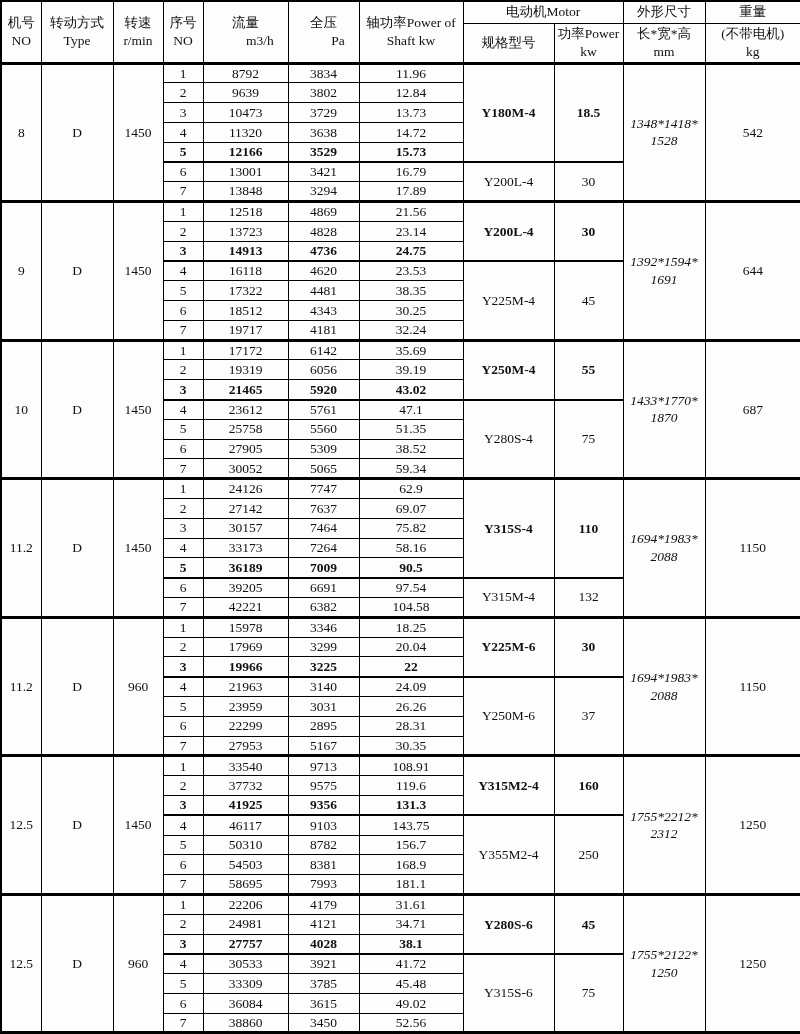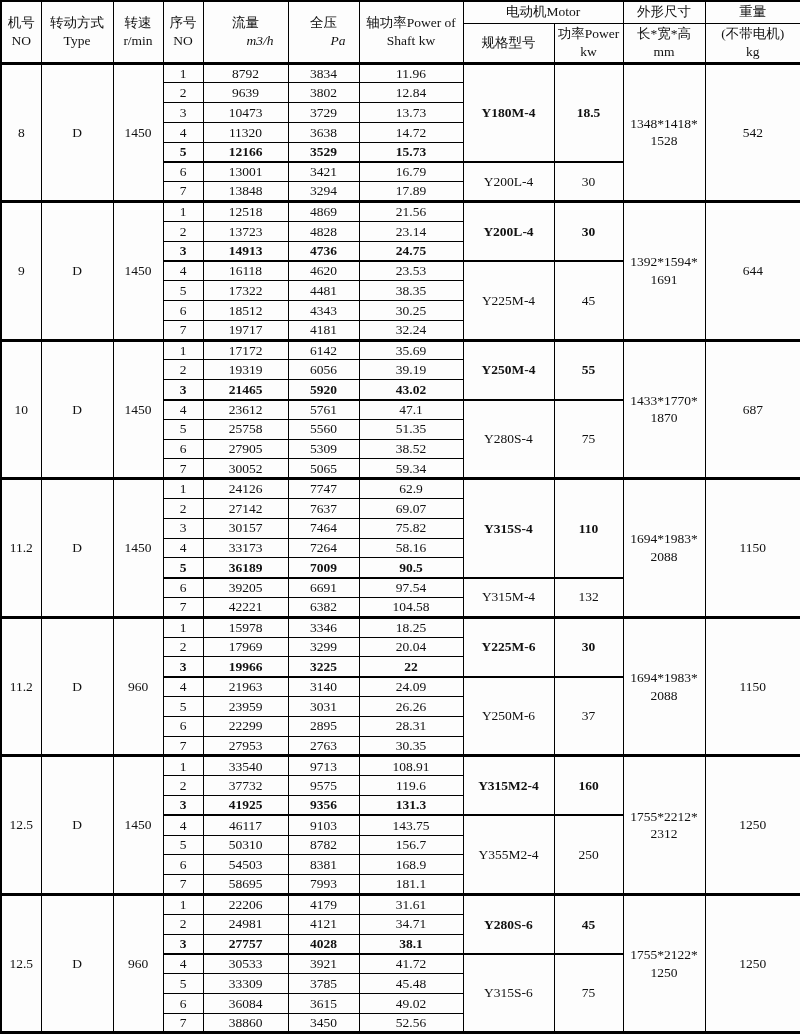--- a/index.html
+++ b/index.html
@@ -25,27 +25,27 @@
     font-weight: normal;
     font-size: 13.5px;
     line-height: 1.3;
     padding: 0 2px;
     overflow: hidden;
   }
   thead tr.hrow1 { height: 22px; padding-left: 8px; }
   thead tr.hrow2 { height: 40px; }
   tbody tr { height: 19.8px; }
   .block { display: block; }
-  .gap { margin-left: 29px; font-style: italic; }
+  .gap { margin-left: 29px; }
   
   tr.sec-first td { border-top: 3px solid #000; }
   
   td.grp-end { border-bottom: 2px solid #000; font-weight: bold; }
   
-  td.dims { word-break: break-all; padding: 16px 5px; }
+  td.dims { word-break: break-all; padding: 16px 5px; font-style: italic; }
 </style>
 </head>
 <body>
 
 <table class="spec">
   <colgroup>
     <col style="width:40px">
       <col style="width:72px">
       <col style="width:50px">
     <col style="width:40px">
@@ -351,21 +351,21 @@
       </tr>
       <tr>
         <td>6</td>
         <td>22299</td>
         <td>2895</td>
         <td>28.31</td>
       </tr>
       <tr>
         <td>7</td>
         <td>27953</td>
-        <td>2763</td>
+        <td>5167</td>
         <td>30.35</td>
       </tr>
       <tr class="sec-first">
         <td rowspan="7">12.5</td>
         <td rowspan="7">D</td>
         <td rowspan="7">1450</td>
         <td>1</td>
         <td>33540</td>
         <td>9713</td>
         <td>108.91</td>

